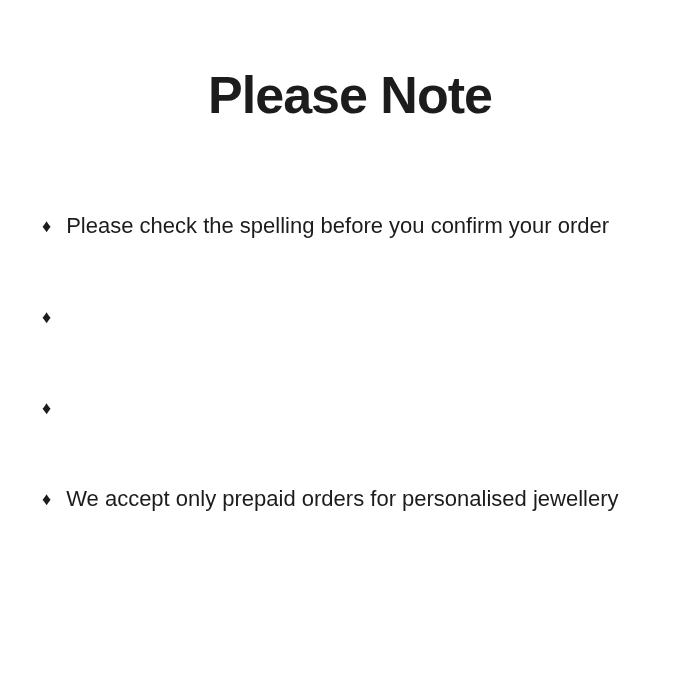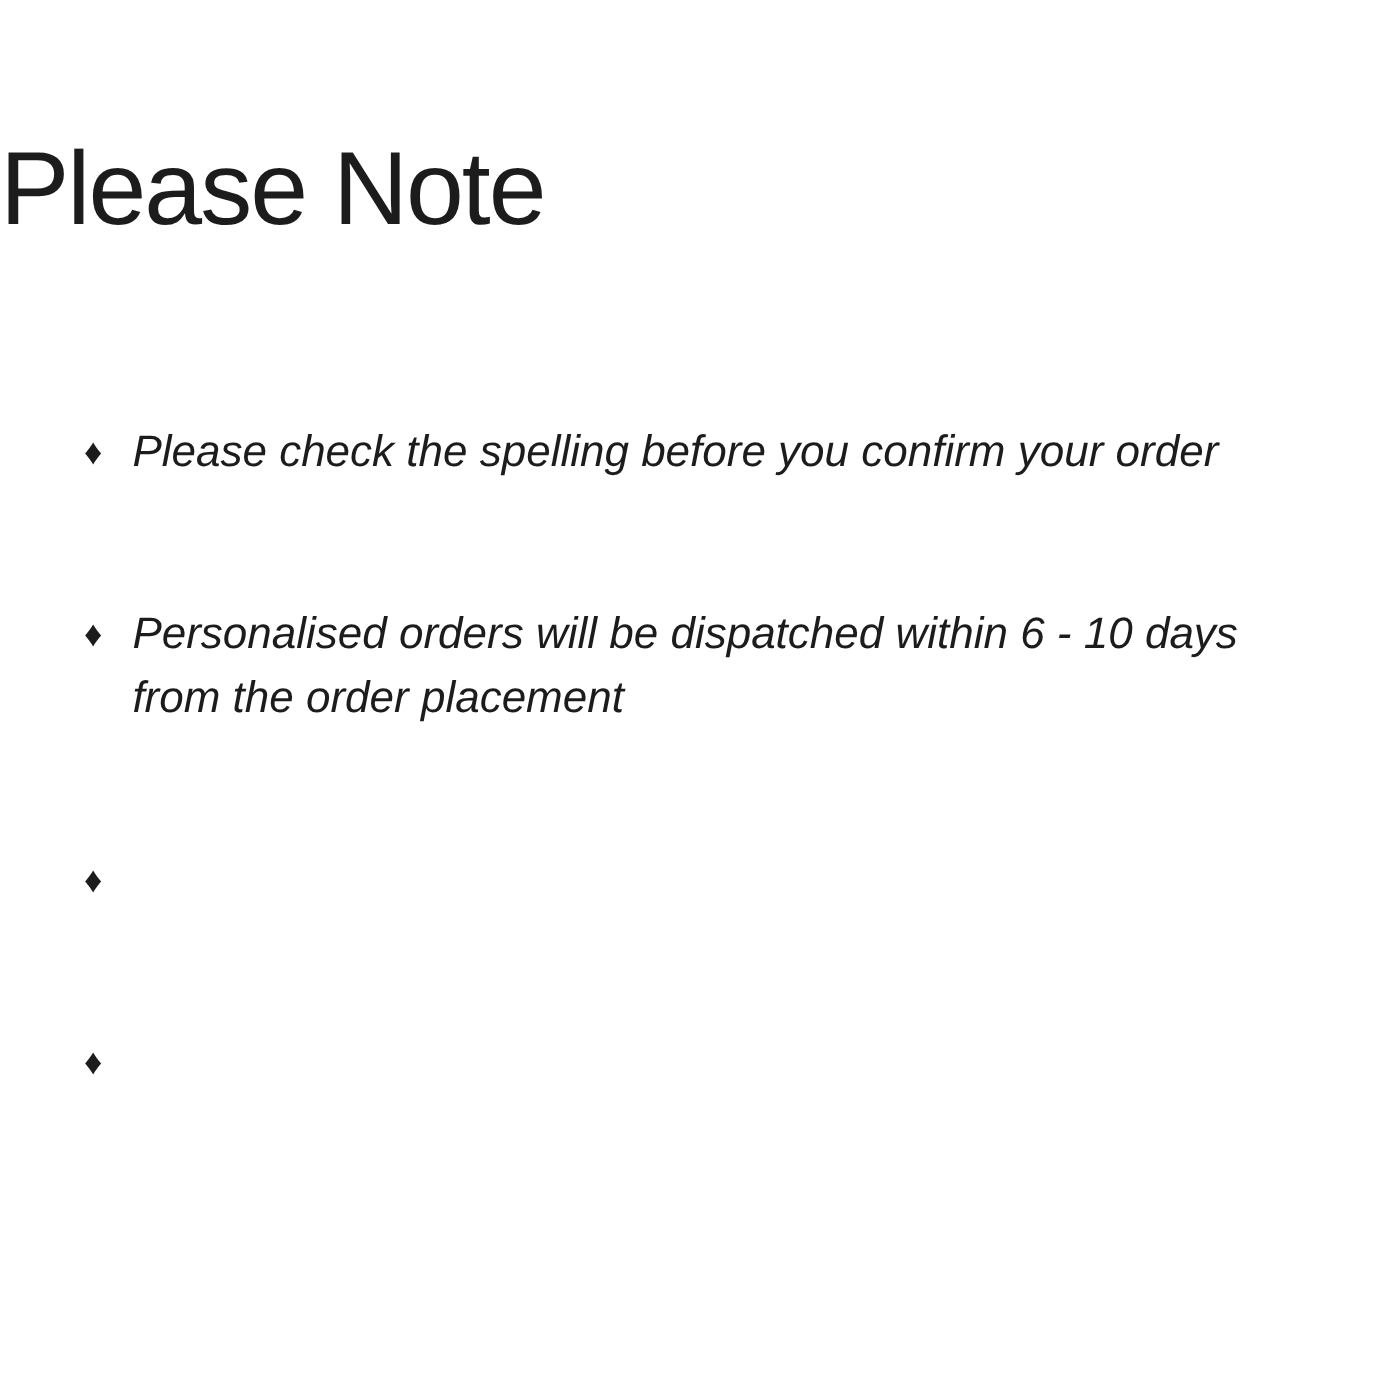--- a/index.html
+++ b/index.html
@@ -12,22 +12,23 @@
     height: 700px;
     background: #ffffff;
     overflow: hidden;
     font-family: "Liberation Sans", sans-serif;
     color: #1c1c1c;
     box-sizing: border-box;
   }
   .title {
     margin: 0;
     padding-top: 64px;
+    text-align: center;
     font-size: 52px;
-    font-weight: 400;
+    font-weight: 700;
     letter-spacing: -1px;
     line-height: 1.2;
     color: #1c1c1c;
   }
   .notes {
     list-style: none;
     margin: 84px 36px 0 42px;
     padding: 0;
   }
   .note-item {
@@ -40,39 +41,37 @@
   }
   .bullet-icon {
     flex: 0 0 auto;
     font-size: 18px;
     line-height: 32px;
     color: #1c1c1c;
   }
   .note-text {
     white-space: pre-line;
     color: #1c1c1c;
-    font-style: italic;
   }
 </style>
 </head>
 <body>
 
 <div class="canvas">
   <h1 class="title">Please Note</h1>
 
   <ul class="notes">
     <li class="note-item">
       <span class="bullet-icon">♦</span>
       <span class="note-text">Please check the spelling before you confirm your order</span>
     </li>
     <li class="note-item">
       <span class="bullet-icon">♦</span>
-      <span class="note-text">Personalised orders will be dispatched within 6 - 10 days
-from the order placement</span>
     </li>
     <li class="note-item">
       <span class="bullet-icon">♦</span>
     </li>
     <li class="note-item">
       <span class="bullet-icon">♦</span>
+      <span class="note-text">We accept only prepaid orders for personalised jewellery</span>
     </li>
   </ul>
 </div>
 
 </body></html>

